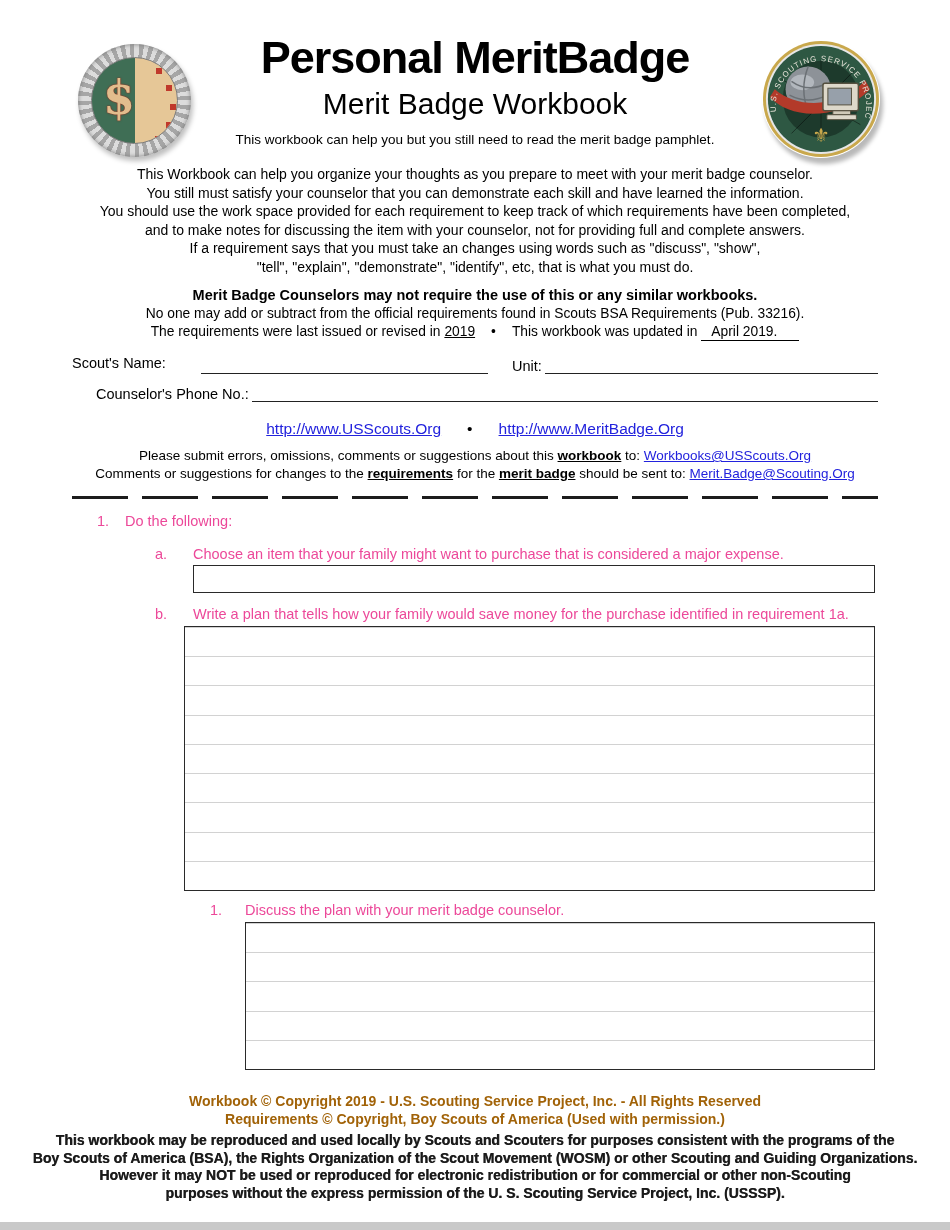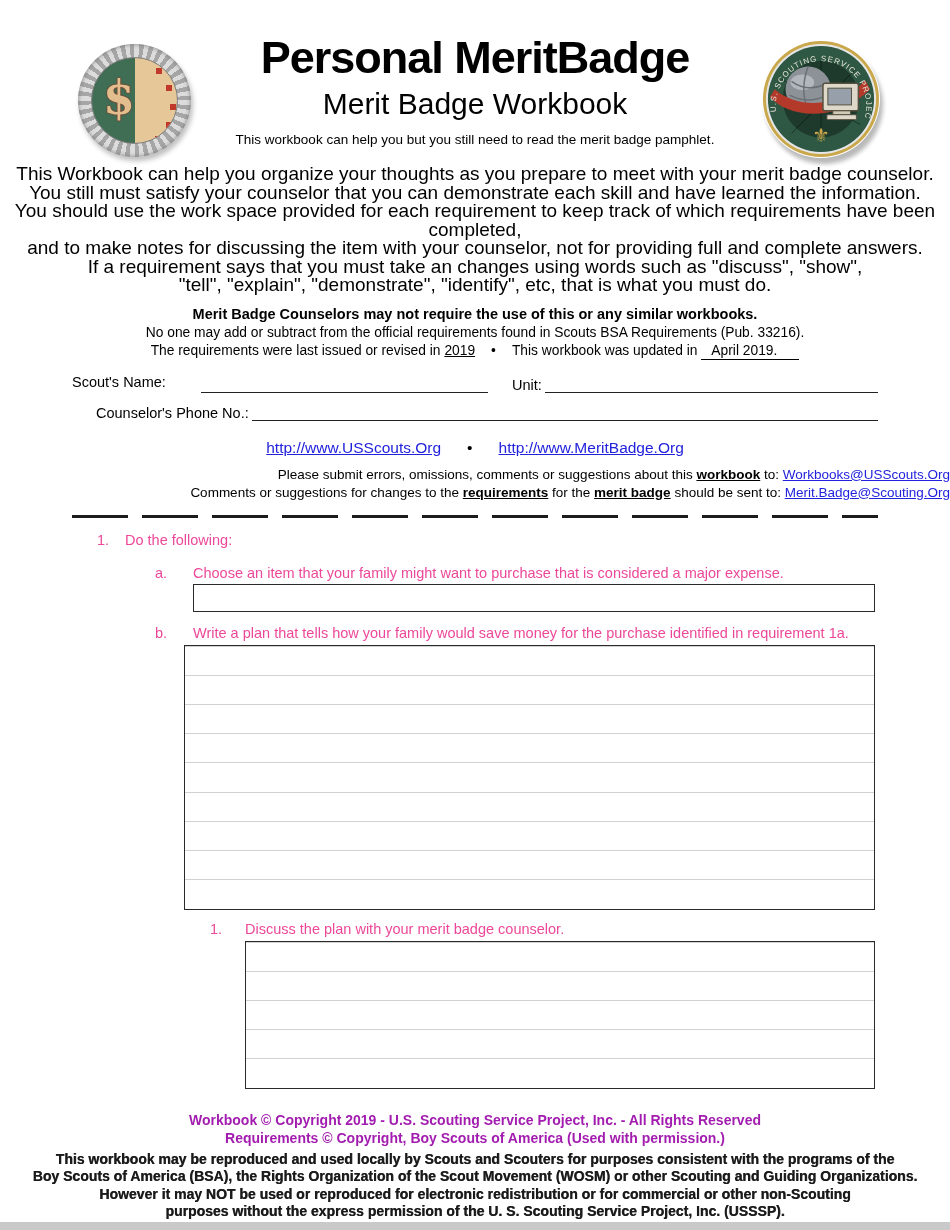--- a/index.html
+++ b/index.html
@@ -31,21 +31,21 @@
     color:#e2bd8d; text-shadow:0 0 1px #8b2f1f, 0 0 2px #8b2f1f;
   }
   .sq { position:absolute; width:6px; height:6px; background:#c0392b; }
 
   
   .seal { position:absolute; left:762px; top:40px; width:118px; height:118px; border-radius:50%;
           box-shadow:3px 6px 4px rgba(0,0,0,0.28); }
   .seal svg { display:block; }
 
   
-  .intro { margin-top:18px; text-align:center; font-size:19px; line-height:18.5px; color:#000; }
+  .intro { margin-top:18px; text-align:center; font-size:14px; line-height:18.5px; color:#000; }
   .bold-notice { margin-top:11px; text-align:center; font-size:14.5px; font-weight:bold; color:#000; }
   .req-note { margin-top:2px; text-align:center; font-size:13.8px; line-height:18px; color:#000; }
   .u-year { text-decoration:underline; }
   .u-updated { border-bottom:1.5px solid #000; padding:0 22px 1px 10px; }
   .dotsep { display:inline-block; margin:0 16px; }
 
   
   .fform { margin:14px 72px 0 72px; }
   .frow { display:flex; align-items:flex-end; margin-bottom:9px; }
   .fgroup-l { display:flex; width:416px; align-items:flex-start;gap:32px; }
@@ -54,21 +54,21 @@
   .flabel { font-size:14.5px; white-space:nowrap; padding-right:3px; color:#000; }
   .fline {
     flex:1; border:none; border-bottom:1.5px solid #222; background:transparent;
     font-family:"Liberation Sans", sans-serif; font-size:14px; height:19px; outline:none; padding:0 2px;
   }
 
   
   .linkrow { margin-top:18px; text-align:center; font-size:15.5px; }
   a.blue { color:#2222dd; text-decoration:underline; cursor:pointer; }
   .linkdot { display:inline-block; margin:0 26px; color:#000; }
-  .feedback { margin-top:9px; text-align:right; font-size:13.5px; line-height:18px; color:#000; }
+  .feedback { margin-top:9px; text-align:center; font-size:13.5px; line-height:18px; color:#000; }
   .feedback b { text-decoration:underline; }
 
   
   .divider {
     margin:13px 72px 0 72px; height:3px;
     background:repeating-linear-gradient(90deg,#1c1c1c 0 56px, transparent 56px 70px);
   }
 
   
   .req { font-size:14.5px; color:#ec4899; }
@@ -82,21 +82,21 @@
   .ansbox-a { position:relative; margin:3px 75px 0 193px; height:28px; border:1.5px solid #2a2a2a; background:#fff; }
   .ansbox-b { position:relative; margin:4px 75px 0 184px; height:265px; border:1.5px solid #2a2a2a; background:#fff;
               display:flex; flex-direction:column; }
   .ansbox-c { position:relative; margin:4px 75px 0 245px; height:148px; border:1.5px solid #2a2a2a; background:#fff;
               display:flex; flex-direction:column; }
   .ansrow { flex:1; border-top:1px solid #d2d2d2; }
   .ansrow:first-child { border-top:none; }
   .box-text { position:absolute; left:4px; top:2px; right:4px; font-size:13px; color:#000; }
 
   
-  .foot-copy { margin-top:22px; text-align:center; font-size:14px; font-weight:bold; line-height:18px; color:#a21caf; }
+  .foot-copy { margin-top:22px; text-align:center; font-size:14px; font-weight:bold; line-height:18px; color:#a16207; }
   .foot-notice { margin-top:4px; text-align:center; font-size:14px; font-weight:bold; line-height:17.5px;
                  color:#1a1a1a; text-shadow:0.4px 0 0 #444; }
   .bottom-edge { position:absolute; left:0; bottom:0; width:100%; height:8px; background:#c9c9c9; }
 </style>
 </head>
 <body>
 
 <div class="page">
 
   <div class="badge">

